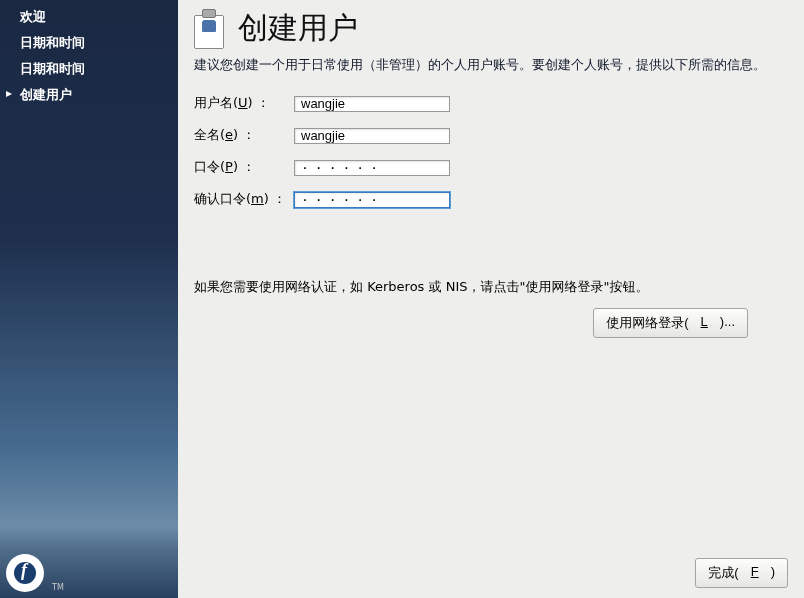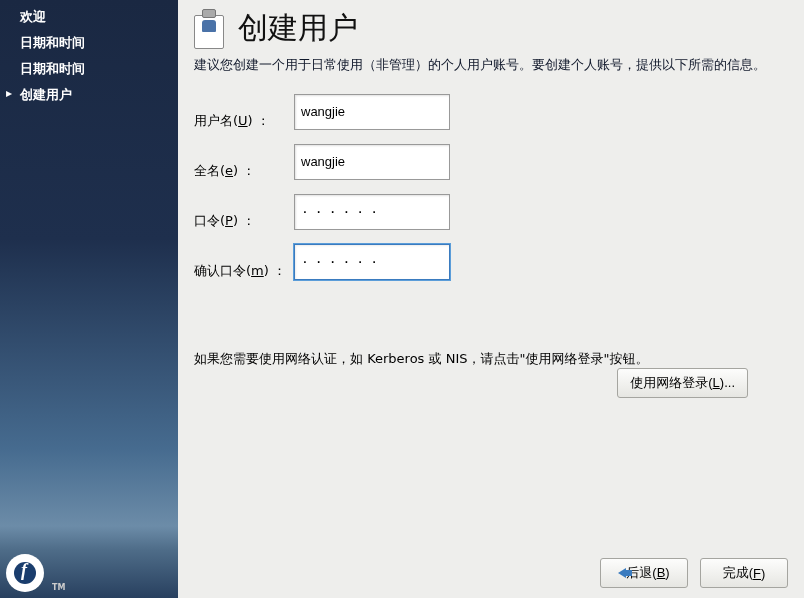--- a/index.html
+++ b/index.html
@@ -68,21 +68,20 @@
       position: absolute;
       left: 7px;
       top: -2px;
     }
     .tm {
       font-size: 8px;
       color: #ccc;
       position: absolute;
       left: 46px;
       bottom: 0;
-      font-weight: bold;
     }
     .main {
       flex: 1;
       padding: 8px 16px 8px 16px;
       position: relative;
       background: #eeeeec;
     }
     .title-row {
       display: flex;
       align-items: center;
@@ -141,50 +140,50 @@
     }
     .form-label {
       width: 100px;
       font-size: 13px;
     }
     .form-label u {
       text-decoration: underline;
     }
     .form-input {
       width: 156px;
-      height: 36px;
+      height: 16px;
       padding: 2px 6px;
       border: 1px solid #999;
       background: #fff;
       font-size: 13px;
       outline: none;
       box-shadow: inset 1px 1px 2px rgba(0,0,0,0.12);
     }
     .form-input.focused {
       border: 1px solid #3a7bbf;
       box-shadow: 0 0 0 1px #5b9dd9, inset 1px 1px 2px rgba(0,0,0,0.08);
     }
     .dots {
       letter-spacing: 6px;
       font-family: monospace;
     }
     .network-hint {
       margin-top: 70px;
       font-size: 13px;
+      margin-bottom: 12px;
     }
     .btn {
       background: linear-gradient(180deg, #fdfdfc, #e6e6e2);
       border: 1px solid #a5a5a0;
       border-radius: 3px;
       padding: 5px 12px;
       font-size: 13px;
       cursor: pointer;
       display: inline-flex;
-      align-items: center;
-      gap: 0;
+      gap: 12px;
     }
     .network-btn-row {
       text-align: right;
       padding-right: 40px;
     }
     .footer-row {
       position: absolute;
       bottom: 10px;
       right: 16px;
       display: flex;
@@ -274,22 +273,18 @@
   <div class="network-btn-row">
     <button class="btn">
       <span>使用网络登录(</span>
         <u>L</u>
         <span>)...</span>
     </button>
   </div>
 
   <div class="footer-row">
     <button class="btn">
-      <span class="arrow-left"></span>
-      <span><span>后退(</span><u>B</u><span>)</span></span>
-    </button>
-    <button class="btn">
       <span>完成(</span>
         <u>F</u>
         <span>)</span>
     </button>
   </div>
 </div>
 
 </body></html>

